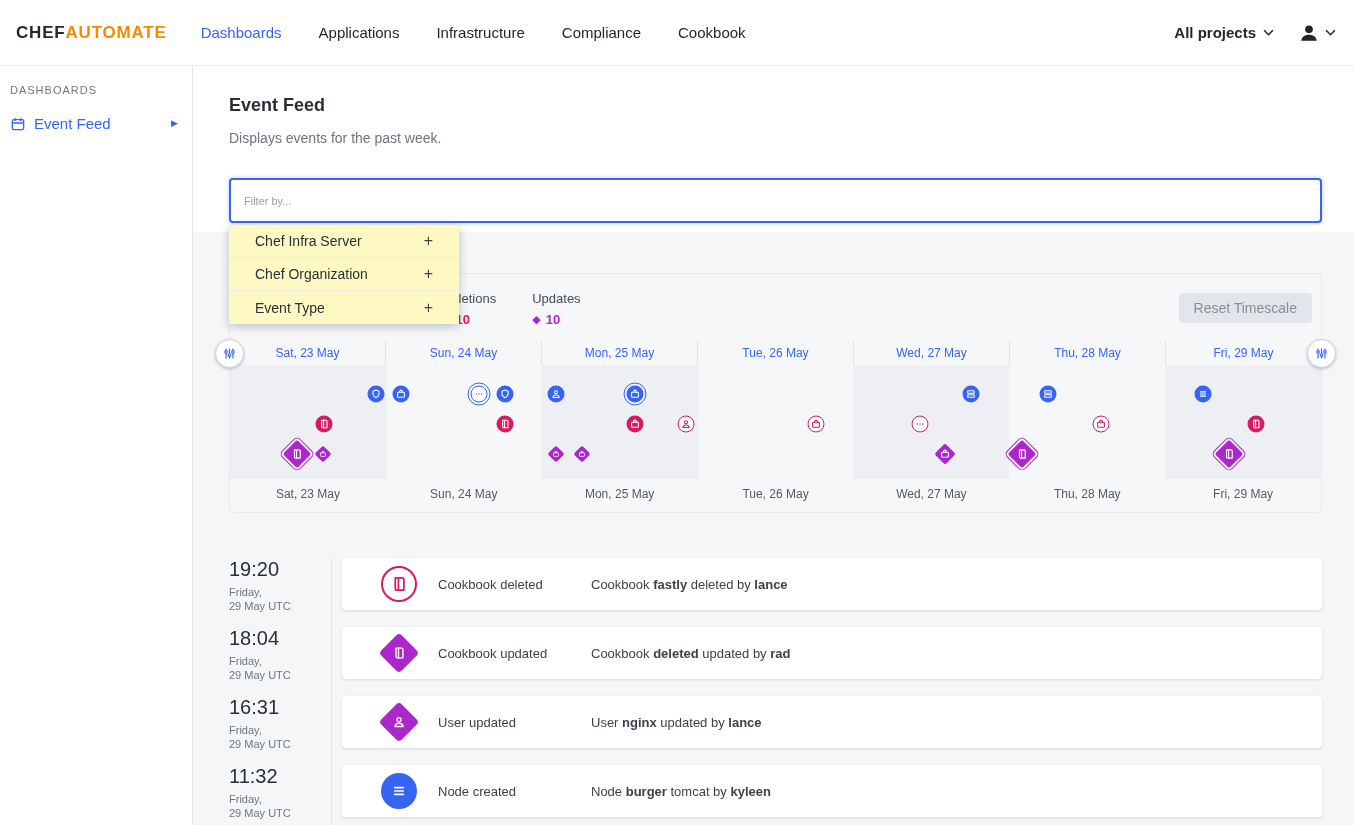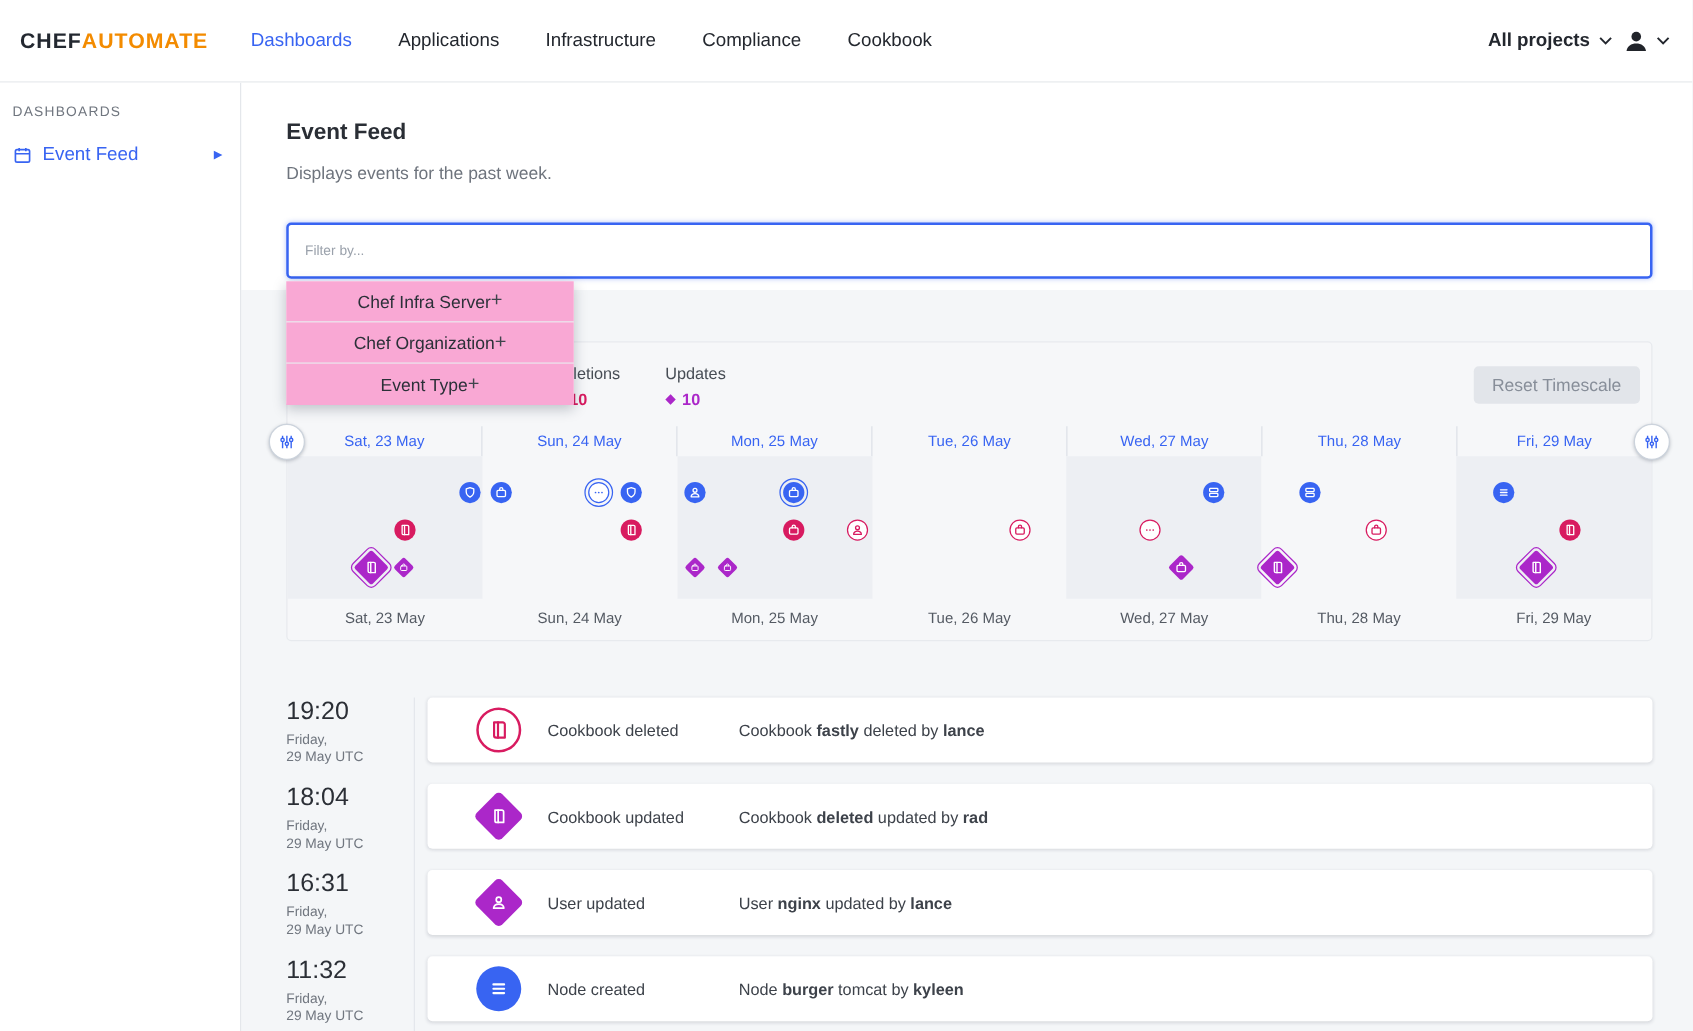--- a/index.html
+++ b/index.html
@@ -9,42 +9,42 @@
   *{box-sizing:border-box;margin:0;padding:0}
   body{width:1354px;height:825px;overflow:hidden;font-family:"Liberation Sans","DejaVu Sans",sans-serif;background:var(--bg);color:var(--ink)}
 
   
   .navbar{height:66px;background:#fff;border-bottom:1px solid #e9ebee;display:flex;align-items:center;padding:0 18px 0 16px;position:relative;z-index:40}
   .logo{font-size:17px;font-weight:800;letter-spacing:.8px;cursor:pointer;color:#232830;white-space:nowrap}
   .logo .automate{color:var(--orange);font-weight:600}
   .main-nav{display:flex;gap:37px;margin-left:34px}
   .nav-item{font-size:15px;color:var(--ink);cursor:pointer}
   .nav-item.active{color:var(--blue)}
-  .nav-right{margin-left:auto;display:flex;align-items:center;gap:8px}
+  .nav-right{margin-left:auto;display:flex;align-items:center;gap:24px}
   .projects{display:flex;align-items:center;gap:7px;font-weight:700;font-size:15px;cursor:pointer}
   .user-menu{display:flex;align-items:center;gap:5px;cursor:pointer}
 
   
   .app-body{display:flex;height:759px}
   .sidebar{width:193px;background:#fff;border-right:1px solid var(--line);padding-top:18px;flex:none}
   .side-label{font-size:11px;color:#70767f;letter-spacing:1px;padding:0 10px;margin-bottom:13px}
   .side-item{display:flex;align-items:center;gap:8px;padding:6px 14px 6px 10px;color:var(--blue);font-size:15px;cursor:pointer}
   .side-item .arrow{margin-left:auto;font-size:9px;line-height:1}
   .main{flex:1;position:relative;overflow:hidden}
 
   
   .page-header{background:#fff;height:166px;padding:28px 32px 0 36px}
   .page-header h1{font-size:18px;line-height:22px;font-weight:700;color:#2a2e35}
   .page-header p{font-size:14px;line-height:17px;color:#6e747d;margin-top:14px}
   .filter-input{display:block;margin-top:31px;width:100%;height:45px;border:2px solid var(--blue);border-radius:4px;padding:0 13px;font-size:11px;font-family:inherit;color:var(--ink);box-shadow:0 0 4px rgba(56,100,242,.35);outline:none;background:#fff}
   .filter-input::placeholder{color:#9aa1ab}
 
   
   .dropdown{position:absolute;left:36px;top:159px;width:230px;background:#fff;z-index:30;box-shadow:0 3px 10px rgba(20,30,50,.25);border-radius:0 0 2px 2px}
-  .dropdown-item{height:33px;display:flex;align-items:center;justify-content:center;padding:0 26px;font-size:14px;color:#2b3038;border-bottom:1px solid #e9ebef;cursor:pointer;background:#f9a8d4}
+  .dropdown-item{height:33px;display:flex;align-items:center;justify-content:space-between;padding:0 26px;font-size:14px;color:#2b3038;border-bottom:1px solid #e9ebef;cursor:pointer;background:#fef9c3}
   .dropdown-item:last-child{border-bottom:none}
   .dropdown-item .plus{font-size:16px;color:#3f444c}
 
   
   .timeline-card{margin:41px 32px 0 36px;height:240px;background:#f6f7f9;border:1px solid #e7eaee;border-radius:4px;position:relative}
   .card-top{height:67px;position:relative}
   .legend{position:absolute;left:212px;top:17px;display:flex;gap:36px}
   .legend-label{font-size:13px;color:#474d55}
   .legend-count{margin-top:6px;font-size:13px;font-weight:700;display:flex;align-items:center;gap:5px}
   .legend-item.deletions .legend-count{color:var(--red)}

